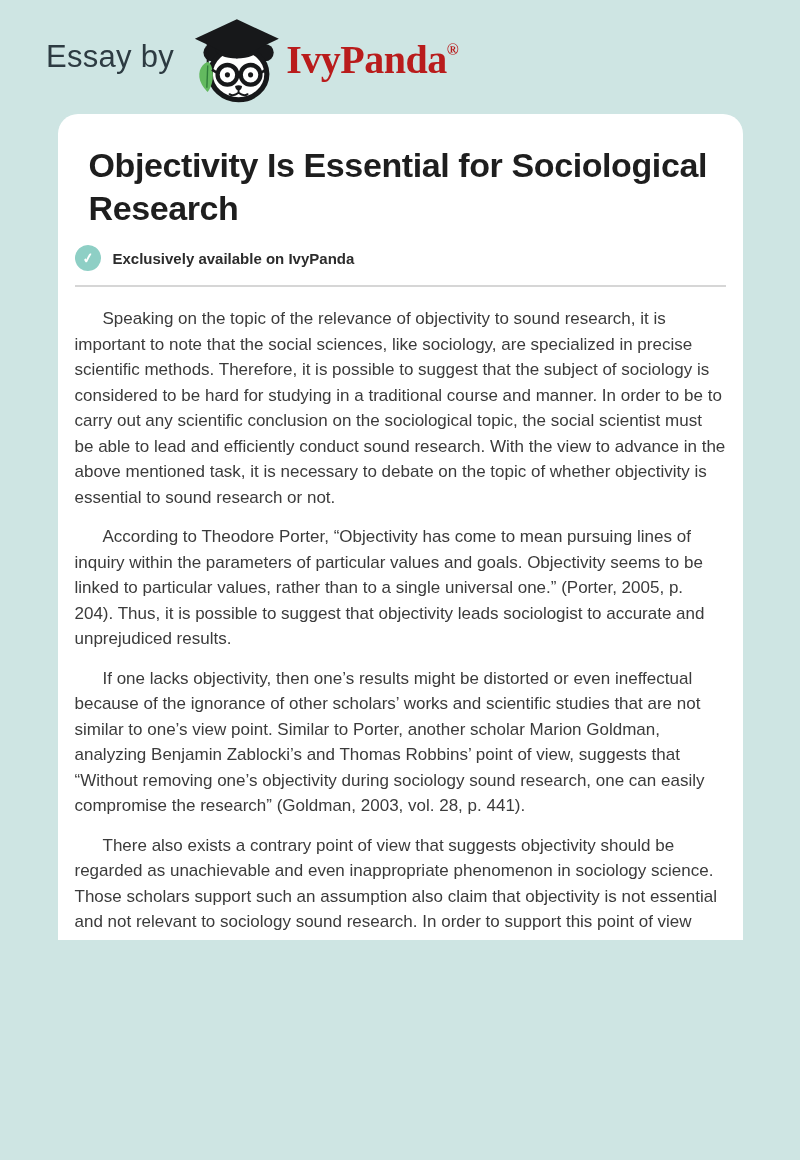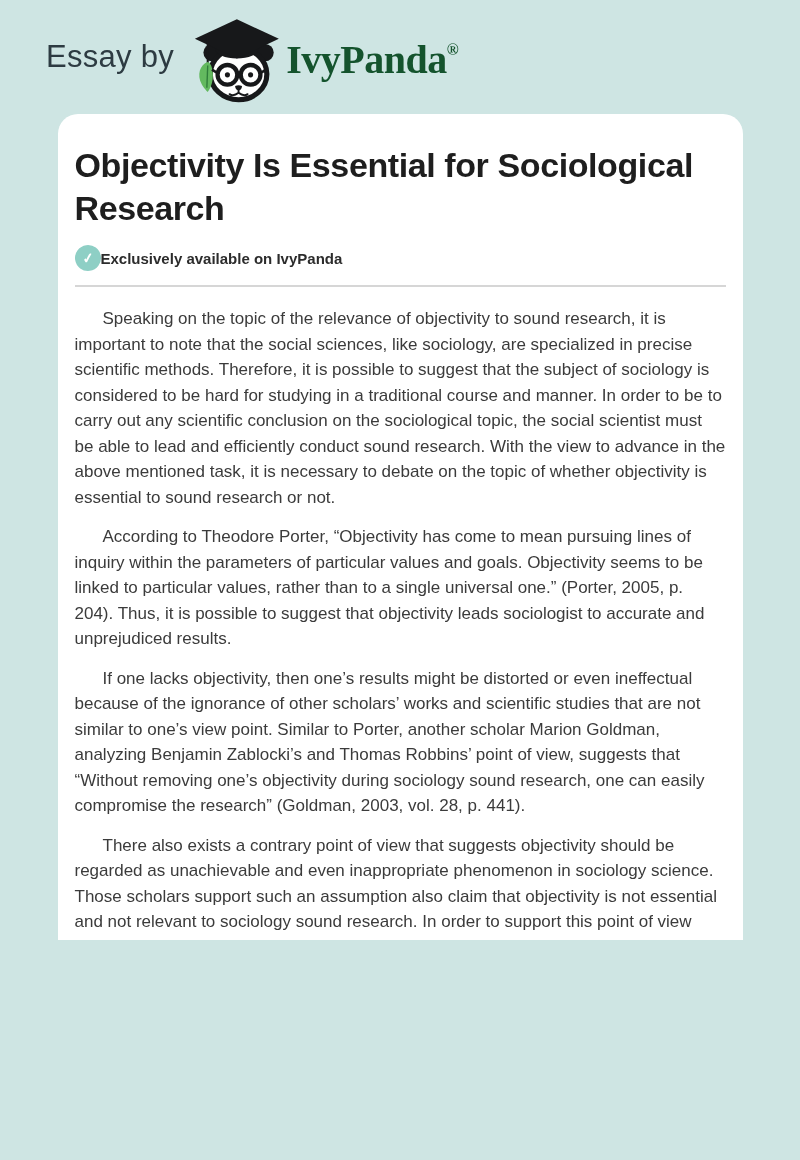--- a/index.html
+++ b/index.html
@@ -28,21 +28,21 @@
     display: flex;
     align-items: center;
     margin-left: 14px;
     cursor: pointer;
   }
   .panda-svg { width: 96px; height: 92px; margin-top: 10px; }
   .wordmark {
     font-family: "Liberation Serif", serif;
     font-weight: bold;
     font-size: 40px;
-    color: #14532d;
+    color: #b91c1c;
     letter-spacing: -0.5px;
     margin-left: 2px;
     line-height: 1;
     margin-top: 6px;
   }
   .wordmark sup {
     font-size: 16px;
     font-weight: bold;
     vertical-align: 18px;
   }
@@ -56,21 +56,21 @@
     border-radius: 20px;
     padding: 30px 17px 24px;
     overflow: hidden;
   }
   .essay-title {
     font-size: 34px;
     font-weight: bold;
     line-height: 43px;
     color: #1e1e1e;
     letter-spacing: -0.4px;
-    margin: 0 0 15px;
+    margin: 0 14px 15px;
   }
   .exclusive-row {
     display: flex;
     align-items: center;
     margin: 0 0 14px;
   }
   .check-circle {
     width: 26px;
     height: 26px;
     min-width: 26px;
@@ -78,21 +78,21 @@
     background: #8ecfc5;
     color: #ffffff;
     display: flex;
     align-items: center;
     justify-content: center;
     font-size: 14px;
     font-weight: bold;
     transform: rotate(-8deg);
   }
   .exclusive-label {
-    margin-left: 0;
+    margin-left: 12px;
     font-size: 15px;
     font-weight: bold;
     color: #2c2c2c;
   }
   .divider {
     border: 0;
     border-top: 2px solid #d6d6d6;
     margin: 0 0 19px;
   }
   .essay-body p {

